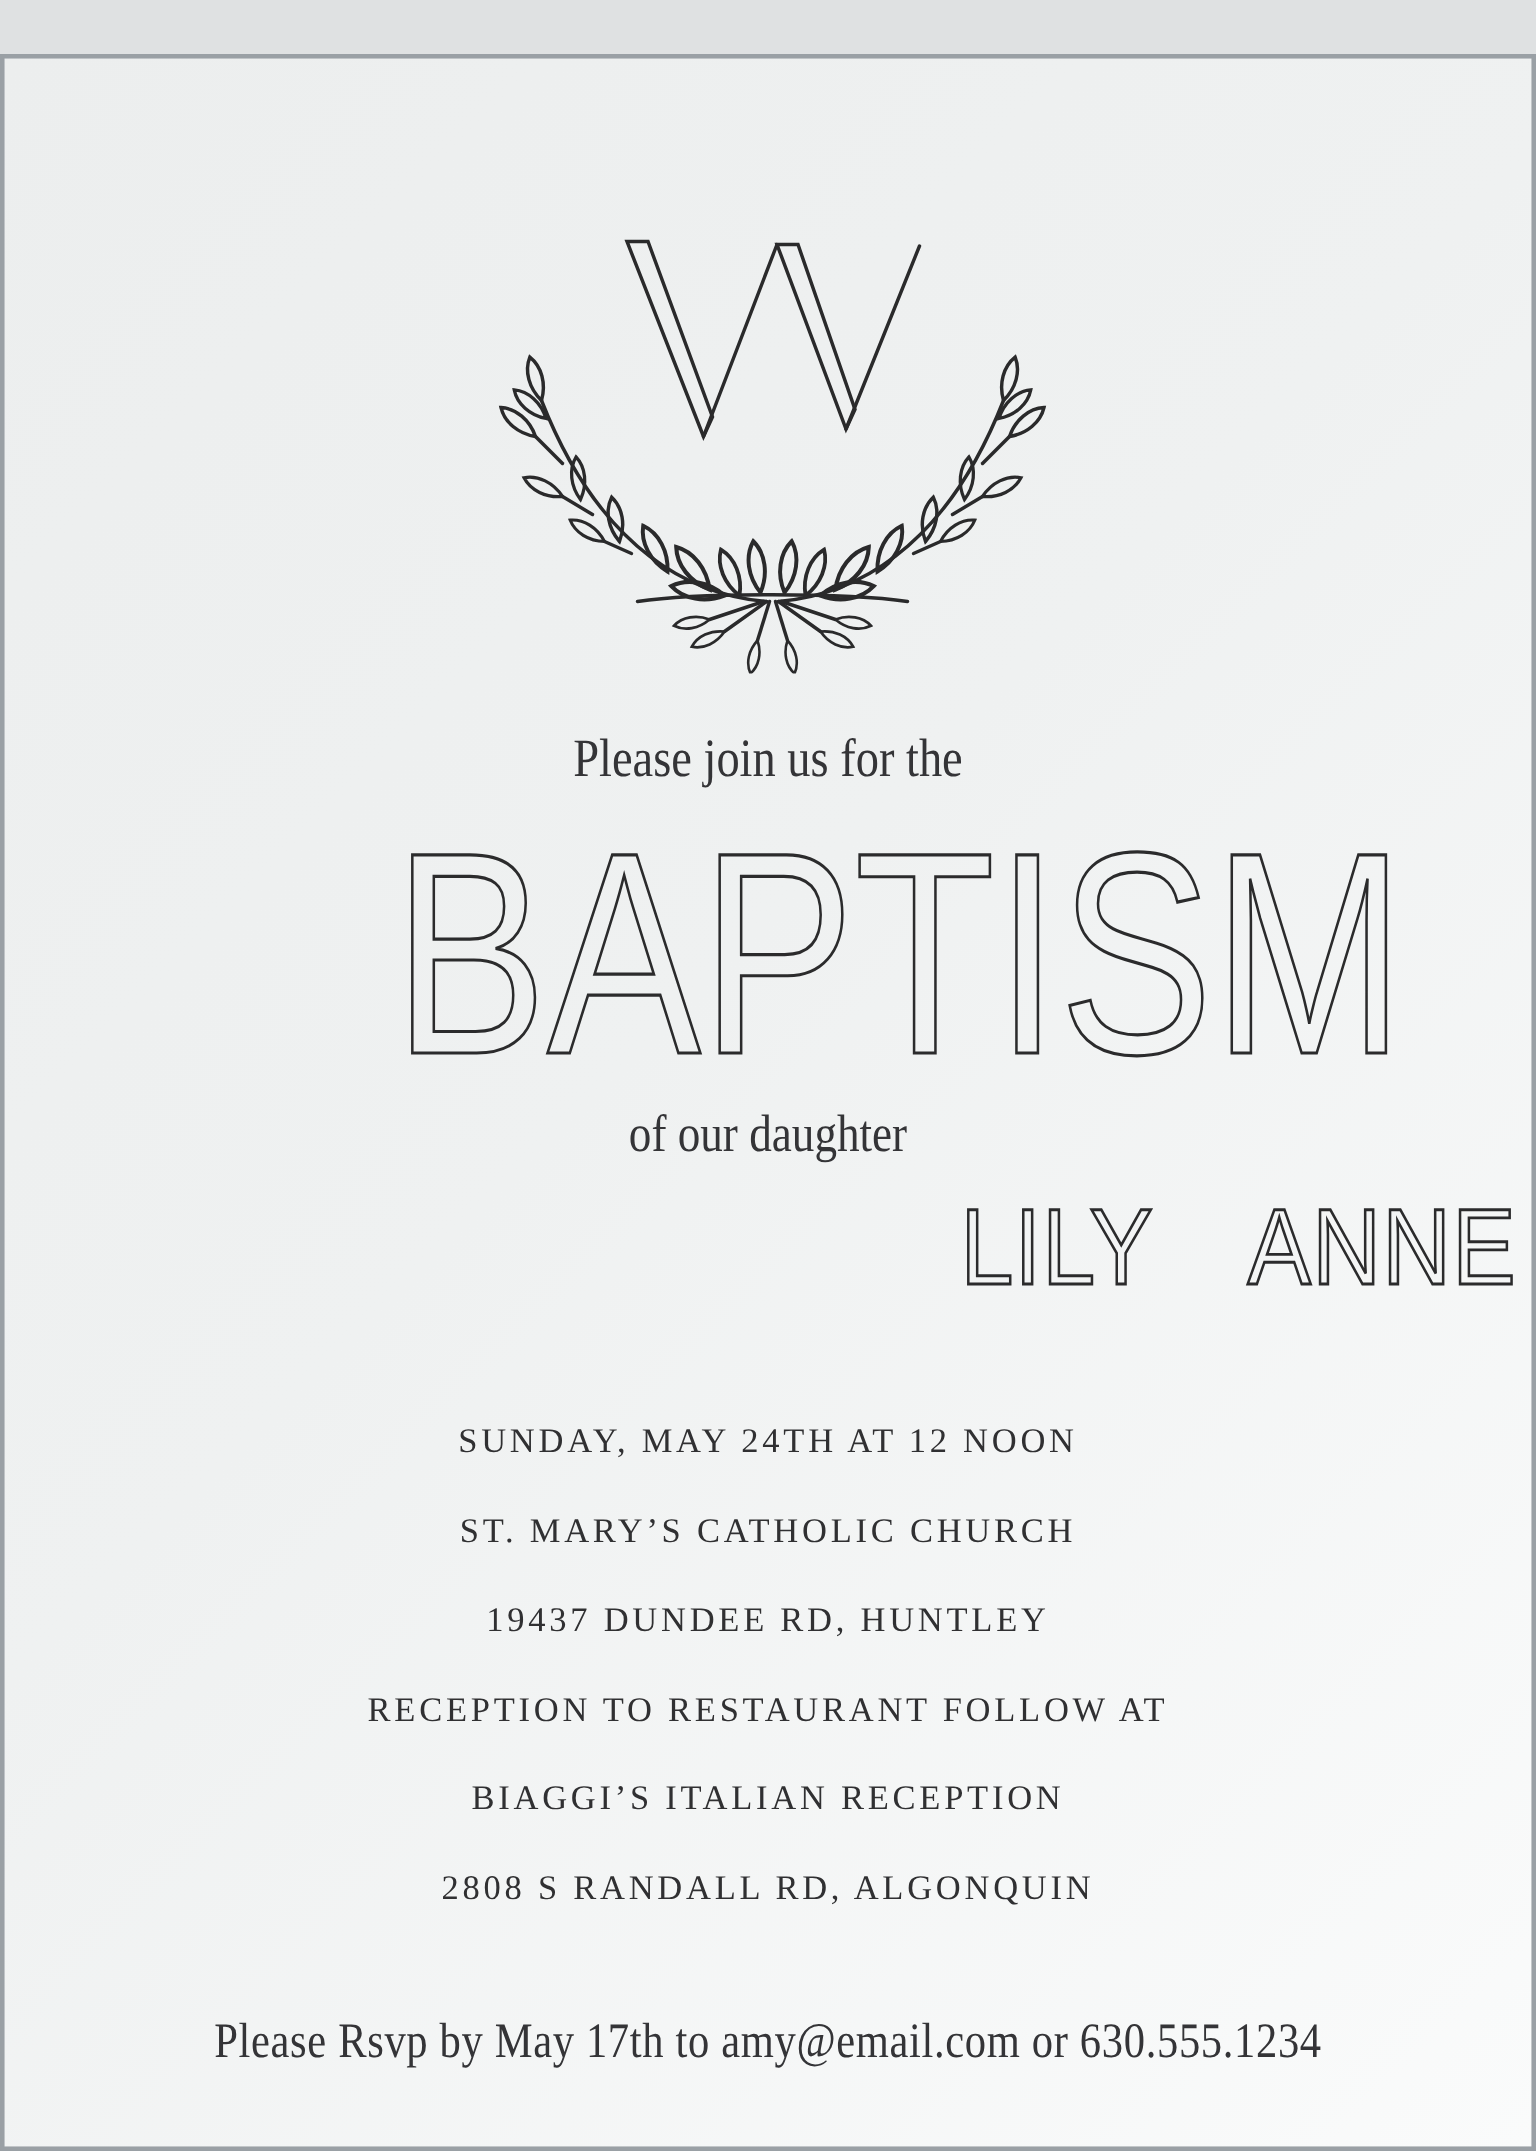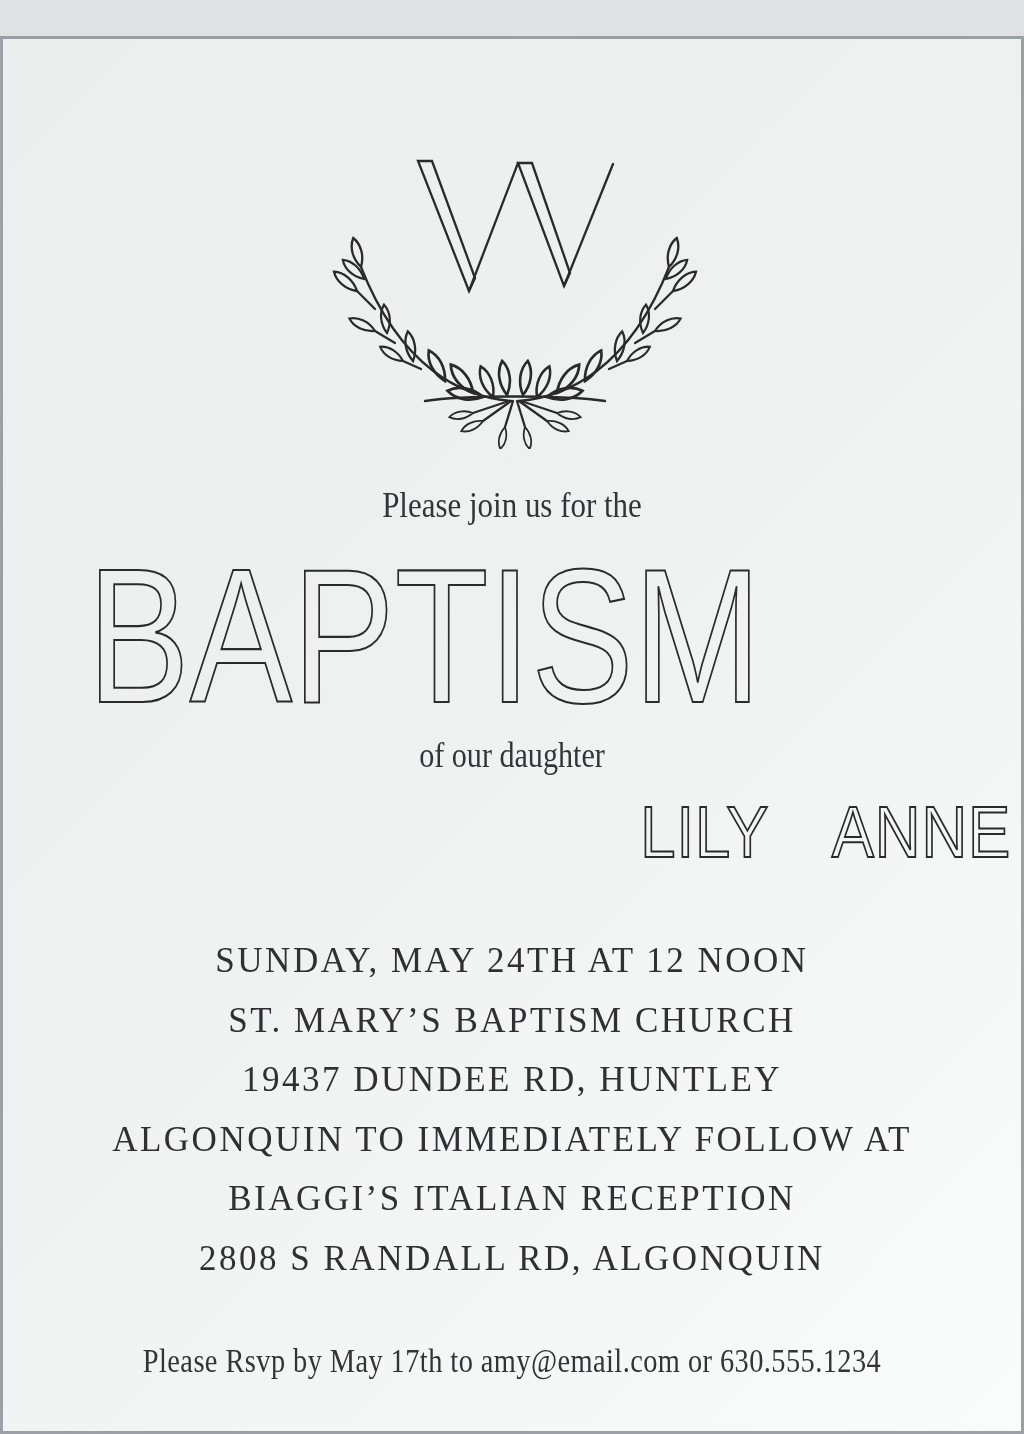--- a/index.html
+++ b/index.html
@@ -6,22 +6,22 @@
   body{width:1024px;height:1434px;position:relative;font-family:"Liberation Serif",serif;background:#dfe1e2;}
   .card{position:absolute;inset:0;box-sizing:border-box;border:3px solid #9aa0a5;
         background:linear-gradient(135deg,#eceeee 0%,#eff1f1 45%,#fafbfb 100%);margin-top:36px;}
   .monogram{position:absolute;left:312px;top:110px;width:400px;height:300px;}
   .ink{stroke:#2a2a2b;stroke-width:2.3;fill:none;stroke-linecap:round;stroke-linejoin:miter;}
   .serif{position:absolute;left:0;width:100%;text-align:center;color:#343437;transform:scaleX(.86);}
   .intro{top:445px;font-size:36px;}
   .subtitle{top:697px;font-size:35px;}
   .rsvp{top:1304px;font-size:33px;letter-spacing:.5px;}
   .details{position:absolute;top:892px;left:0;width:100%;text-align:center;}
-  .detail-line{line-height:59.5px;font-size:35px;letter-spacing:2.5px;color:#303032;}
-  .title-wrap{position:absolute;top:501px;left:0;width:100%;text-align:left;}
+  .detail-line{line-height:59.5px;font-size:23px;letter-spacing:2.5px;color:#303032;}
+  .title-wrap{position:absolute;top:501px;left:0;width:100%;text-align:right;}
   .name-wrap{position:absolute;top:757px;left:16px;width:100%;text-align:right;}
   .outline-text{display:inline-block;color:transparent;-webkit-text-stroke:2.1px #2b2b2c;
         font-family:"Liberation Sans",sans-serif;line-height:1;white-space:nowrap;}
   .title{font-size:192px;transform:scaleX(.8);}
   .name{font-size:72px;letter-spacing:1px;word-spacing:55px;transform:scaleX(.88);-webkit-text-stroke-width:1.9px;}
   @supports not (-webkit-text-stroke: 1px #000) {
     .outline-text{color:#2b2b2c;}
   }
 </style>
 </head>
@@ -93,22 +93,22 @@
   </div>
 
   <div class="subtitle serif">of our daughter</div>
 
   <div class="name-wrap">
     <span class="outline-text name">LILY ANNE</span>
   </div>
 
   <div class="details">
       <div class="detail-line">SUNDAY, MAY 24TH AT 12 NOON</div>
-      <div class="detail-line">ST. MARY’S BAPTISM CHURCH</div>
+      <div class="detail-line">ST. MARY’S CATHOLIC CHURCH</div>
       <div class="detail-line">19437 DUNDEE RD, HUNTLEY</div>
-      <div class="detail-line">ALGONQUIN TO IMMEDIATELY FOLLOW AT</div>
+      <div class="detail-line">RECEPTION TO RESTAURANT FOLLOW AT</div>
       <div class="detail-line">BIAGGI’S ITALIAN RECEPTION</div>
       <div class="detail-line">2808 S RANDALL RD, ALGONQUIN</div>
     </div>
 
   <div class="rsvp serif">Please Rsvp by May 17th to amy@email.com or 630.555.1234</div>
 
 </div>
 
 </body></html>

